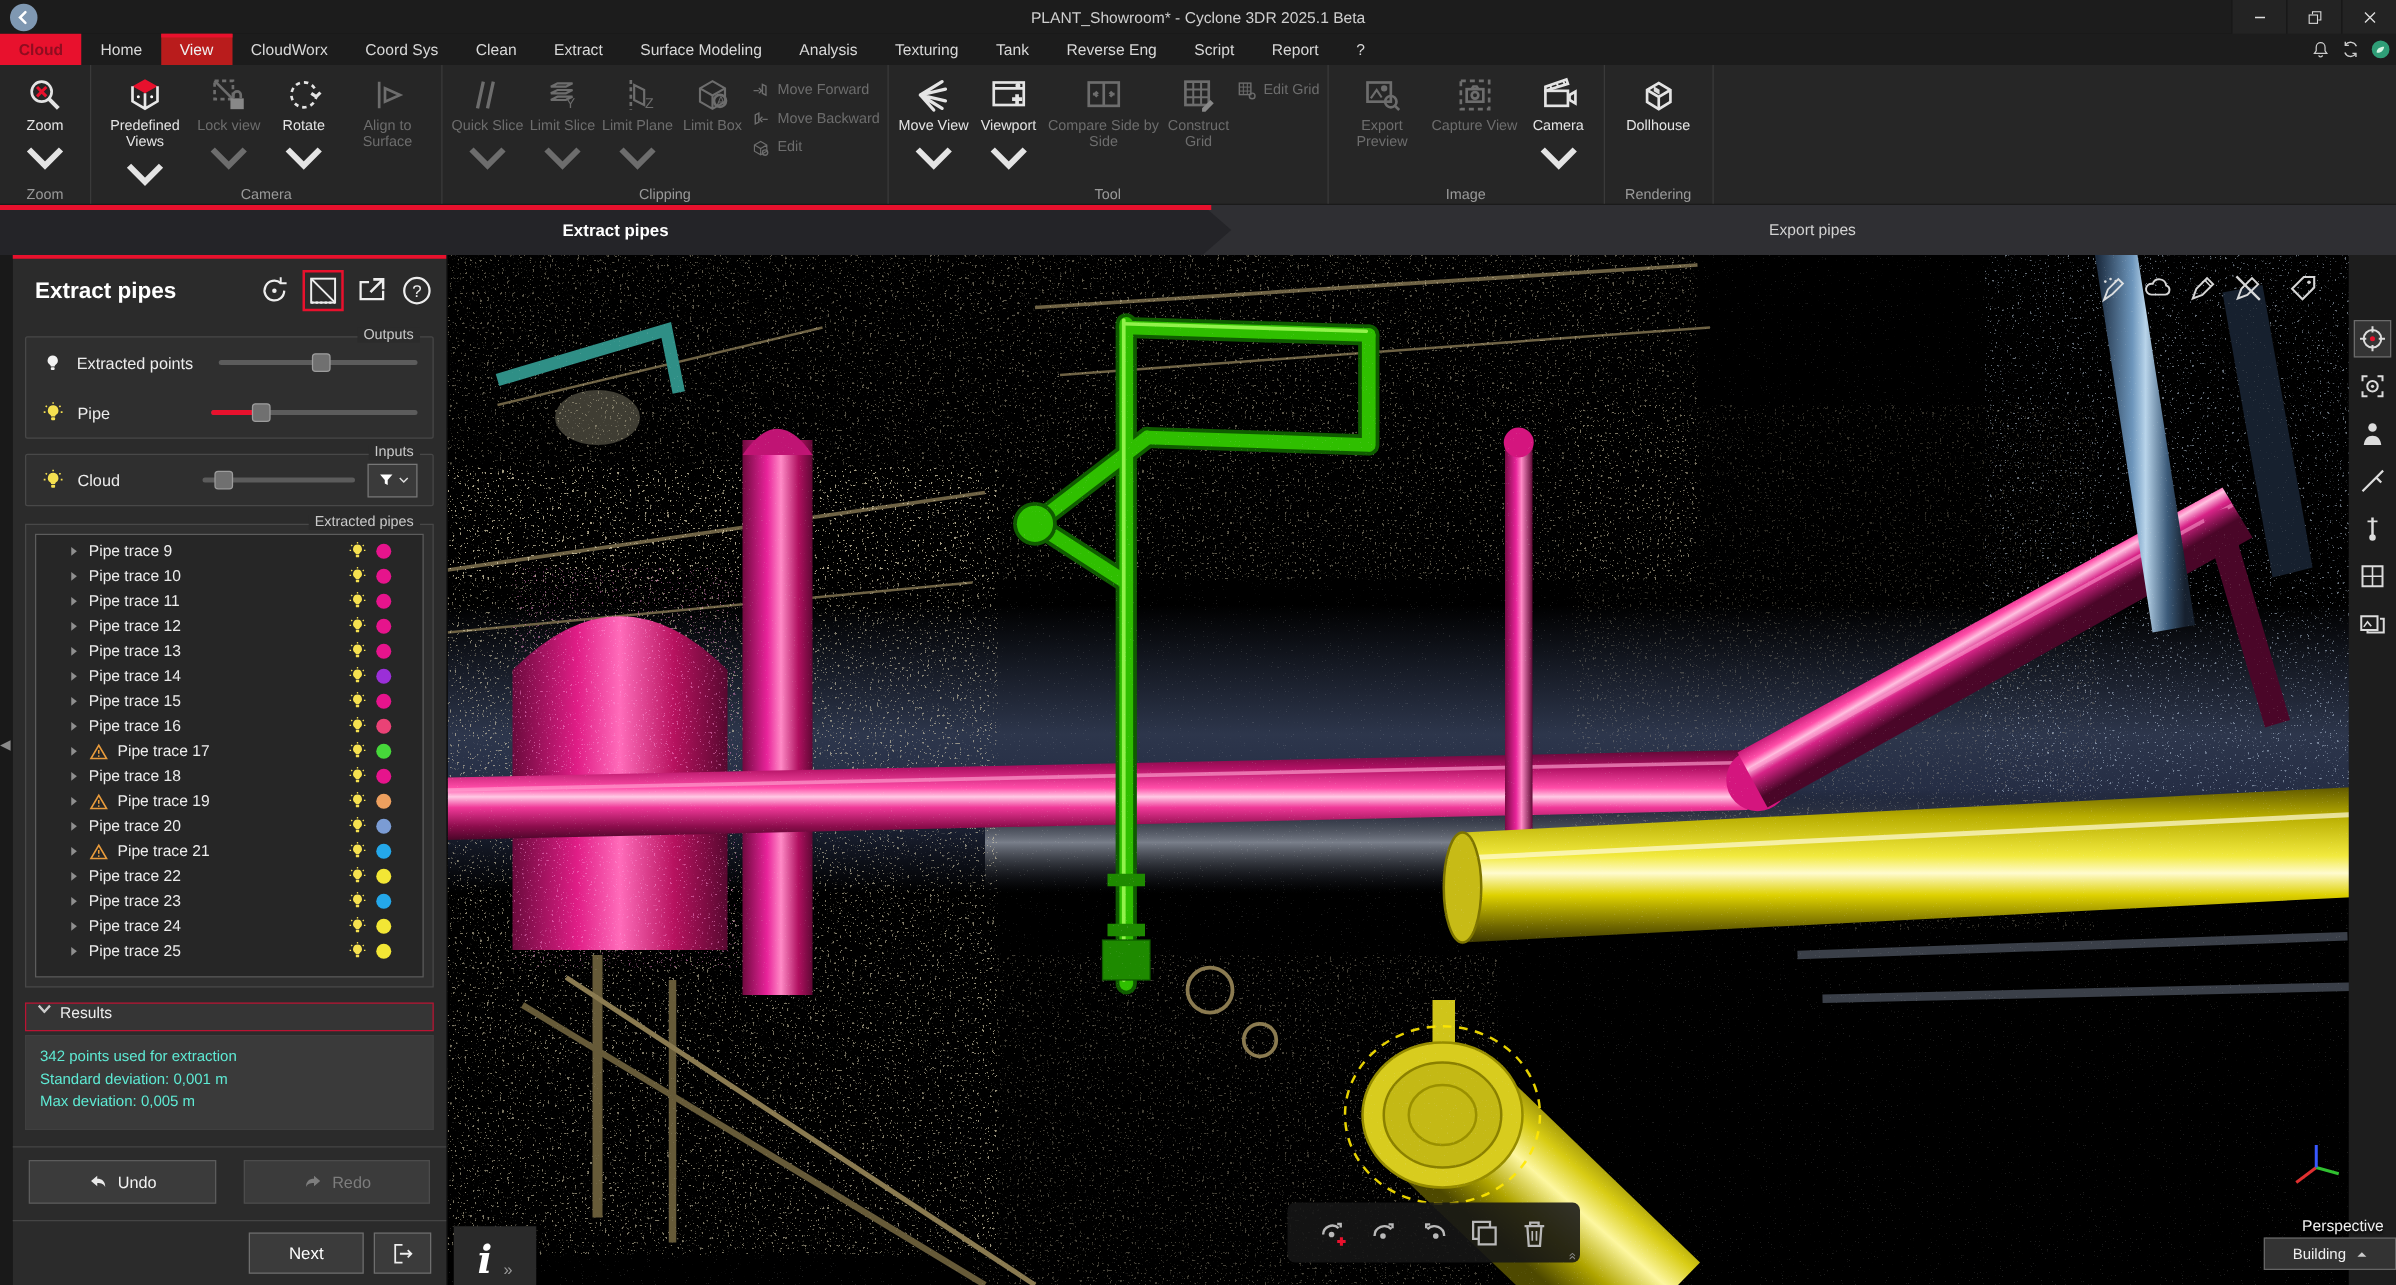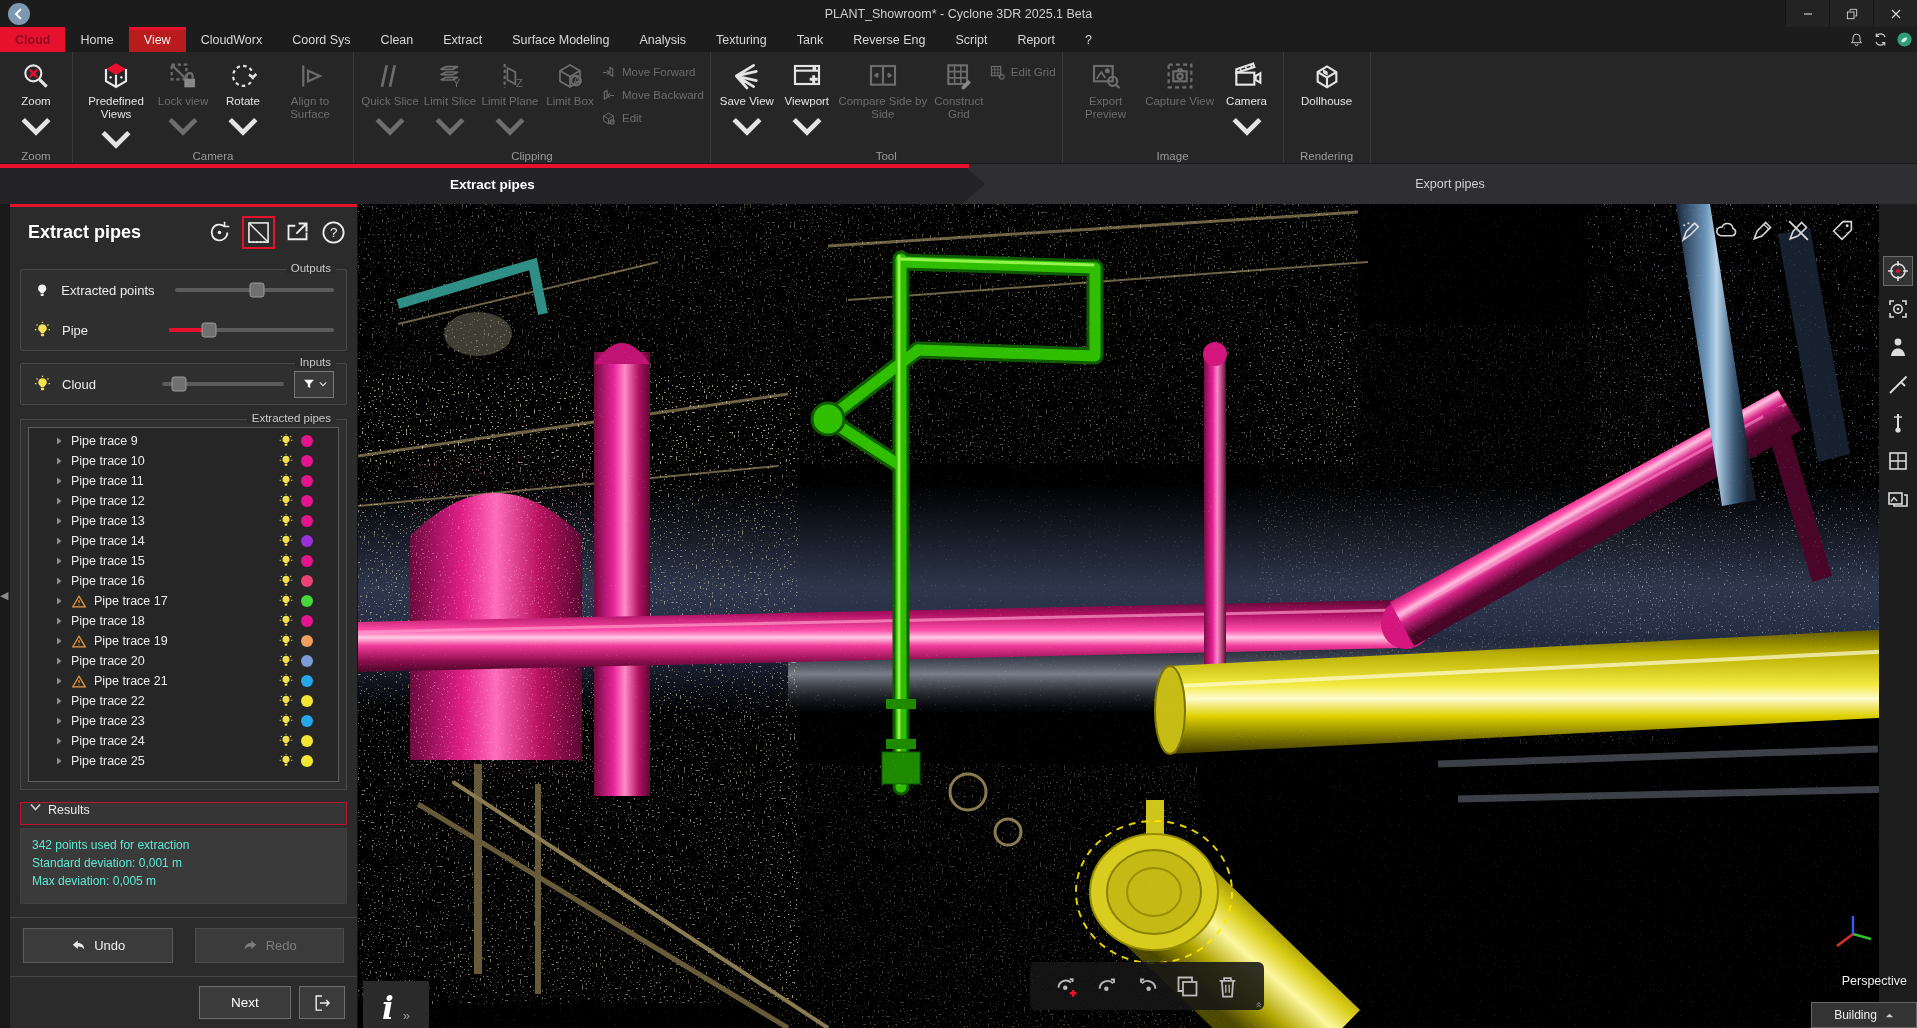--- a/index.html
+++ b/index.html
@@ -117,21 +117,21 @@
   .tool-tile.active{background:#343434;border:1px solid #6b6b6b}
   .bottom-bar{position:absolute;left:672px;bottom:18px;width:234px;height:48px;background:rgba(22,22,22,.88);
     border-radius:6px;display:flex;align-items:center;justify-content:center;gap:13px}
   .bottom-bar .ic{width:27px;height:27px;color:#b9b9b9}
   .bb-collapse{position:absolute;right:3px;bottom:-1px;color:#8a8a8a;font-size:11px;transform:rotate(-90deg)}
   .info-box{position:absolute;left:5px;bottom:0;width:66px;height:47px;background:#2a2a2a;display:flex;align-items:flex-end;justify-content:center;gap:9px;padding-bottom:5px}
   .info-i{font-family:"DejaVu Serif",serif;font-style:italic;font-weight:bold;font-size:31px;color:#fff;line-height:.95}
   .info-more{color:#9a9a9a;font-size:13px}
   .axis-triad{position:absolute;right:42px;bottom:72px;width:44px;height:44px}
   .persp-label{position:absolute;right:10px;bottom:40px;font-size:12.5px;color:#f0f0f0;text-shadow:0 1px 2px #000}
-  .building-btn{position:absolute;right:0;bottom:0;width:106px;height:26px;background:#333;border:1px solid #666;
+  .building-btn{position:absolute;right:0;bottom:12px;width:106px;height:26px;background:#333;border:1px solid #666;
     display:flex;align-items:center;justify-content:center;gap:8px;font-size:12px;color:#eee}
   .building-btn .ic{width:9px;height:7px;color:#ccc}
 </style>
 </head>
 <body>
 
 <div class="titlebar">
   <div class="back-btn">
       <span class="ic">
         <svg viewBox="0 0 24 24" fill="none" stroke="currentColor" stroke-width="1.6">
@@ -399,21 +399,21 @@
     <div class="rgroup-label">Clipping</div>
   </div>
   <div class="rgroup">
 
       <div class="rbtn">
         <span class="ic">
           <svg viewBox="0 0 24 24" fill="none" stroke="currentColor" stroke-width="1.6">
             <path d="M4 12L17 4M4 12l15-3.5M4 12l15 3.5M4 12l13 8M4 12l8 9" stroke-width="2" stroke-linecap="round"></path>
           </svg>
         </span>
-        <span class="rlabel">Save View</span>
+        <span class="rlabel">Move View</span>
         <span class="ic rcaret">
           <svg viewBox="0 0 10 7">
             <path d="M1 1.5l4 4 4-4" fill="none" stroke="currentColor" stroke-width="1.5"></path>
           </svg>
         </span>
       </div>
 
       <div class="rbtn">
         <span class="ic">
           <svg viewBox="0 0 24 24" fill="none" stroke="currentColor" stroke-width="1.6">

